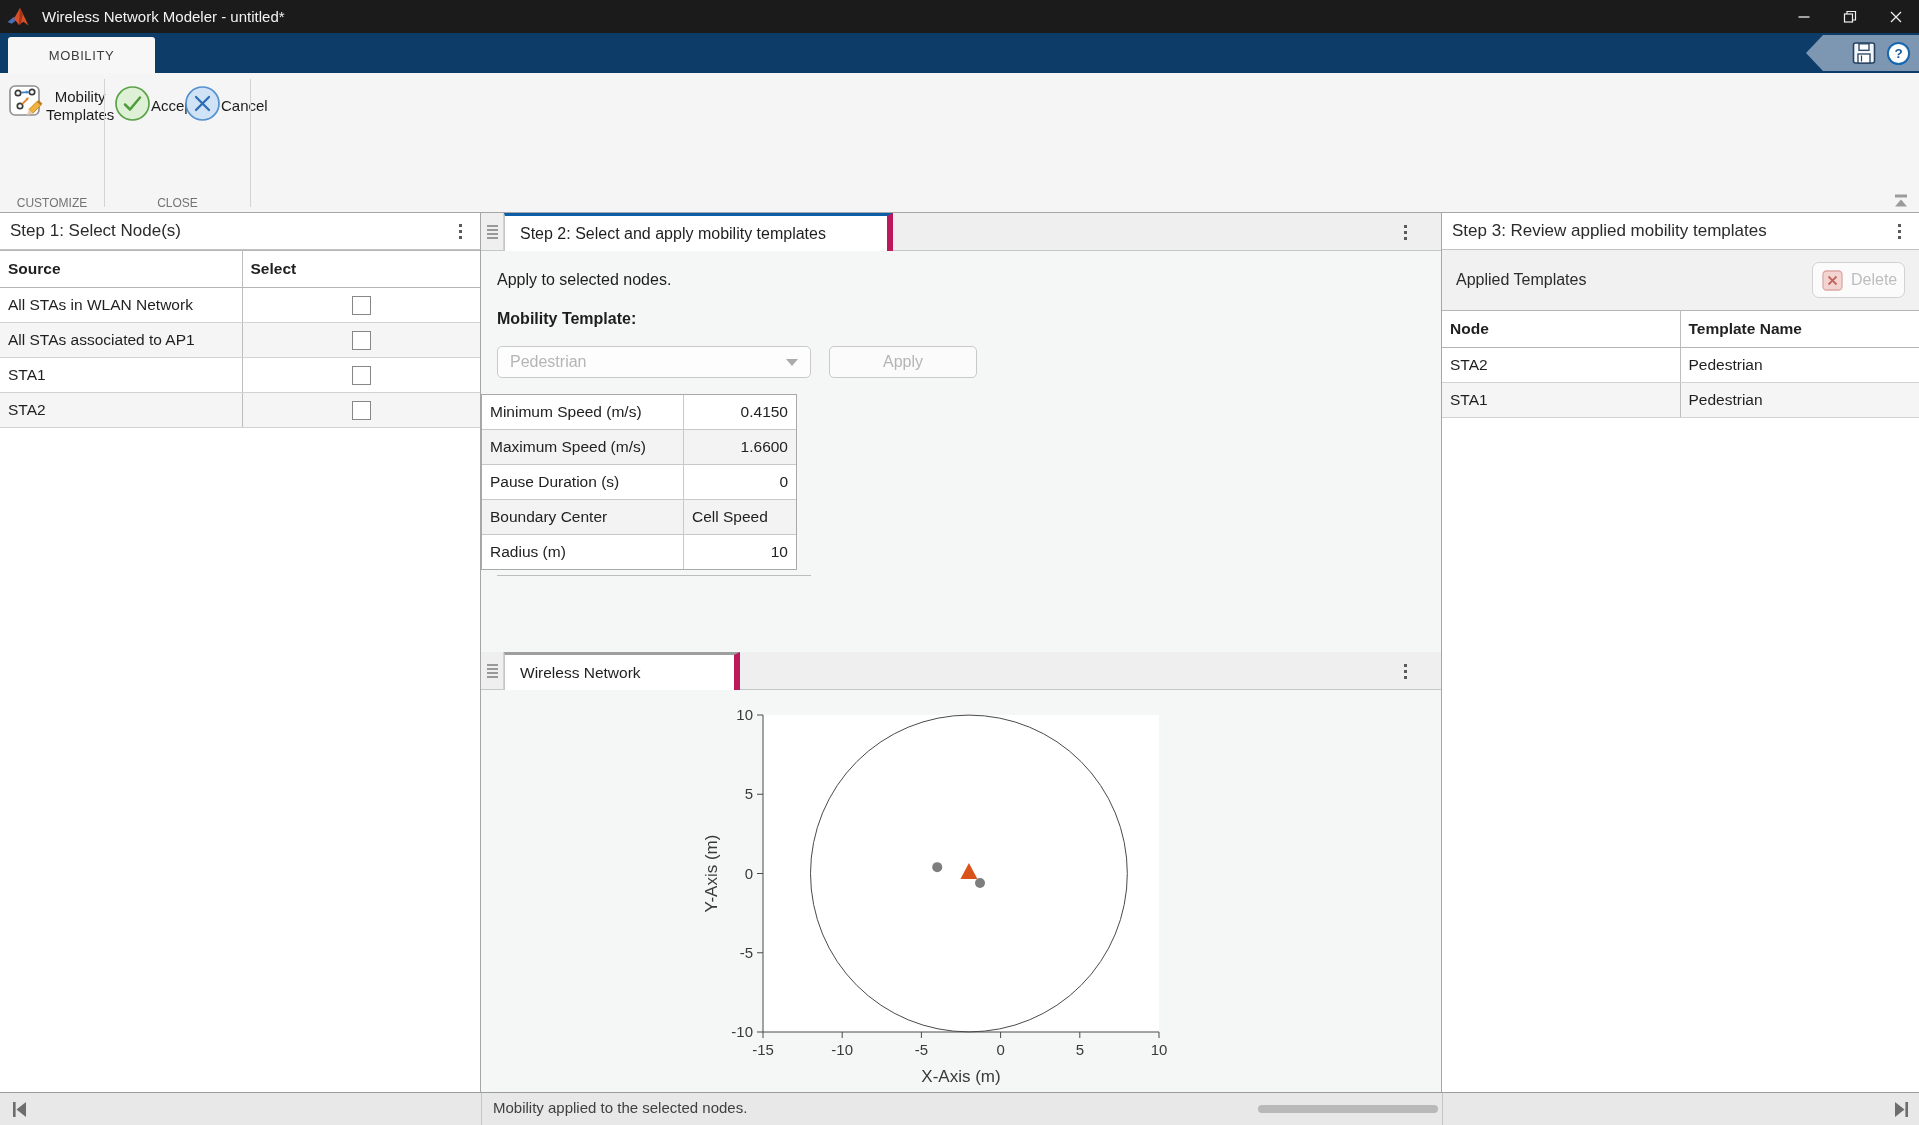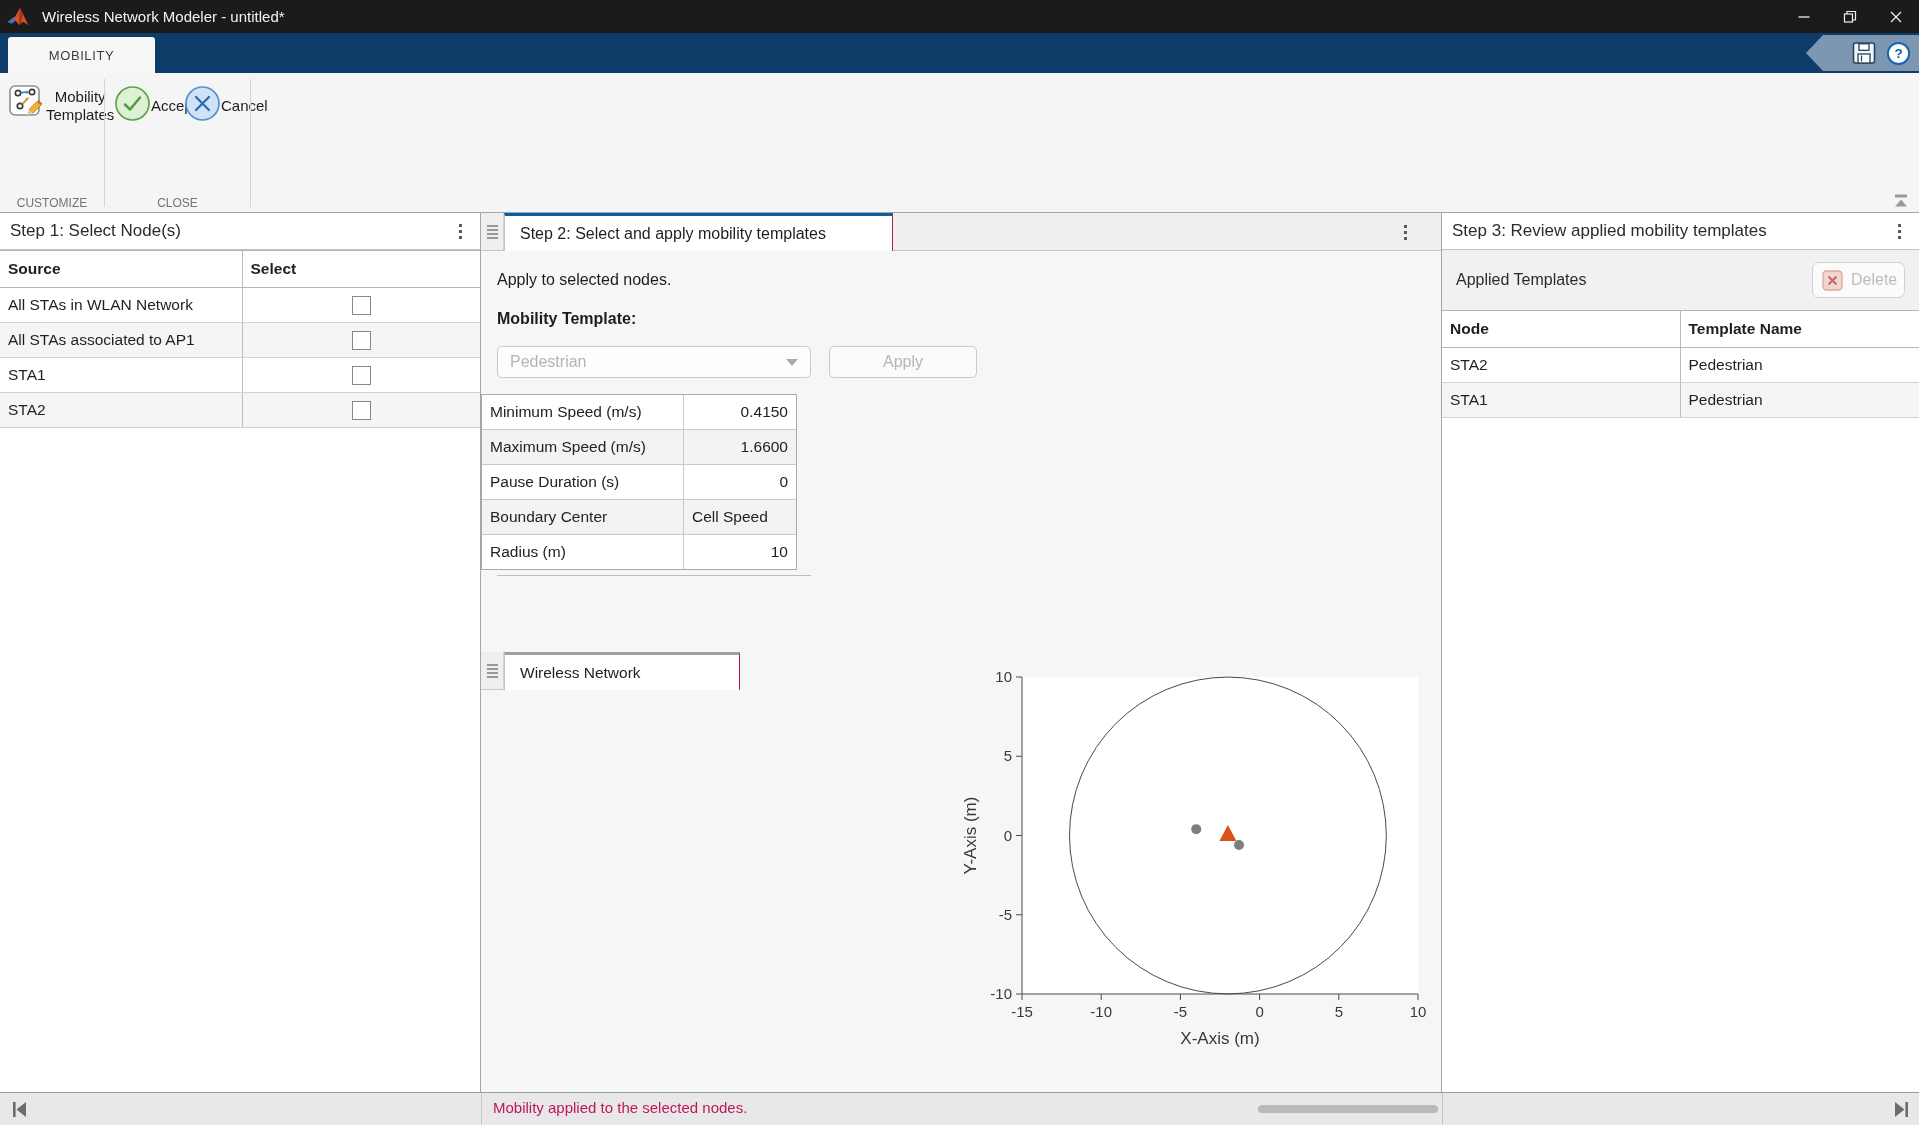--- a/index.html
+++ b/index.html
@@ -54,21 +54,21 @@
   table.tbl td{height:34px;padding:0 8px;border-bottom:1px solid #d2d2d2;}
   table.tbl .vdiv{border-right:1px solid #bdbdbd;}
   table.tbl tr.alt{background:#f5f5f5;}
   .checkbox{width:17px;height:17px;border:1px solid #878787;background:#fff;margin:0 auto;cursor:pointer;}
 
   
   .tabbar{height:37px;background:#efefef;border-bottom:1px solid #c6c6c6;display:flex;position:relative;
           box-sizing:content-box;}
   .grip-col{width:22px;border-right:1px solid #d2d2d2;display:flex;align-items:center;justify-content:center;}
   .grip{width:11px;height:14px;background:repeating-linear-gradient(to bottom,#999 0 2px,transparent 2px 4px);cursor:grab;}
-  .tab-active{background:#fff;border-left:1px solid #c6c6c6;border-right:1px solid #be185d;
+  .tab-active{background:#fff;border-left:1px solid #c6c6c6;border-right:6px solid #be185d;
               display:flex;align-items:center;padding:0 15px;color:#1f1f1f;margin-bottom:-1px;z-index:1;
               box-sizing:border-box;}
   .tab-step2{width:389px;border-top:3px solid #0c5ea8;font-size:16px;}
   .tab-wn{width:236px;border-top:3px solid #9e9e9e;font-size:15.5px;}
   .tab-kebab{position:absolute;right:26px;top:7px;}
 
   .s2top{height:439px;display:flex;flex-direction:column;}
   .s2content{position:relative;flex:1;font-size:16px;color:#1d1d1d;}
   .hint{position:absolute;left:16px;top:20px;}
   .tmpl-label{position:absolute;left:16px;top:59px;font-weight:bold;}
@@ -83,34 +83,34 @@
   .ptable-wrap{position:absolute;left:0;top:143px;width:314px;border:1px solid #a9a9a9;background:#eab308;}
   table.ptable{width:100%;border-collapse:collapse;font-size:15.5px;color:#222;table-layout:fixed;}
   table.ptable td{height:34px;padding:0 8px;border-bottom:1px solid #c9c9c9;background:#fff;}
   table.ptable tr.alt td{background:#f3f3f3;}
   table.ptable td.pname{width:185px;border-right:1px solid #c9c9c9;}
   table.ptable td.pval{text-align:right;}
   table.ptable td.pval.left{text-align:left;}
   table.ptable tr:last-child td{border-bottom:none;}
   .ptable-foot{position:absolute;left:16px;top:321px;width:314px;height:3px;border-bottom:1px solid #bdbdbd;}
 
-  .s2bottom{flex:1;display:flex;flex-direction:row;}
+  .s2bottom{flex:1;display:flex;flex-direction:column;}
   .plotarea{flex:1;position:relative;}
   .plotarea svg{position:absolute;left:0;top:0;}
 
   
   .s3toolbar{height:60px;background:#f1f1f1;display:flex;align-items:center;padding:0 14px;
              font-size:16px;color:#2b2b2b;box-sizing:border-box;}
   .delete-btn{margin-left:auto;height:36px;width:93px;border:1px solid #d2d2d2;border-radius:7px;
               background:#fbfbfb;display:flex;align-items:center;gap:8px;padding:0 9px;
               color:#bdbdbd;font-size:16px;box-sizing:border-box;cursor:default;}
 
   
   .statusbar{position:absolute;top:1092px;left:0;right:0;height:33px;background:#e8e8e8;
-             border-top:1px solid #9c9c9c;font-size:15px;color:#be185d;box-sizing:border-box;}
+             border-top:1px solid #9c9c9c;font-size:15px;color:#404040;box-sizing:border-box;}
   .sb-div{position:absolute;top:0;bottom:0;width:1px;background:#c6c6c6;}
   .sb-msg{position:absolute;left:493px;top:6px;}
   .sb-skip-start{position:absolute;left:10px;top:8px;cursor:pointer;}
   .sb-skip-end{position:absolute;right:8px;top:8px;cursor:pointer;}
   .sb-thumb{position:absolute;left:1258px;top:12px;width:180px;height:8px;background:#b9b9b9;
             border-radius:4px;cursor:pointer;}
 </style>
 </head>
 <body>
 

